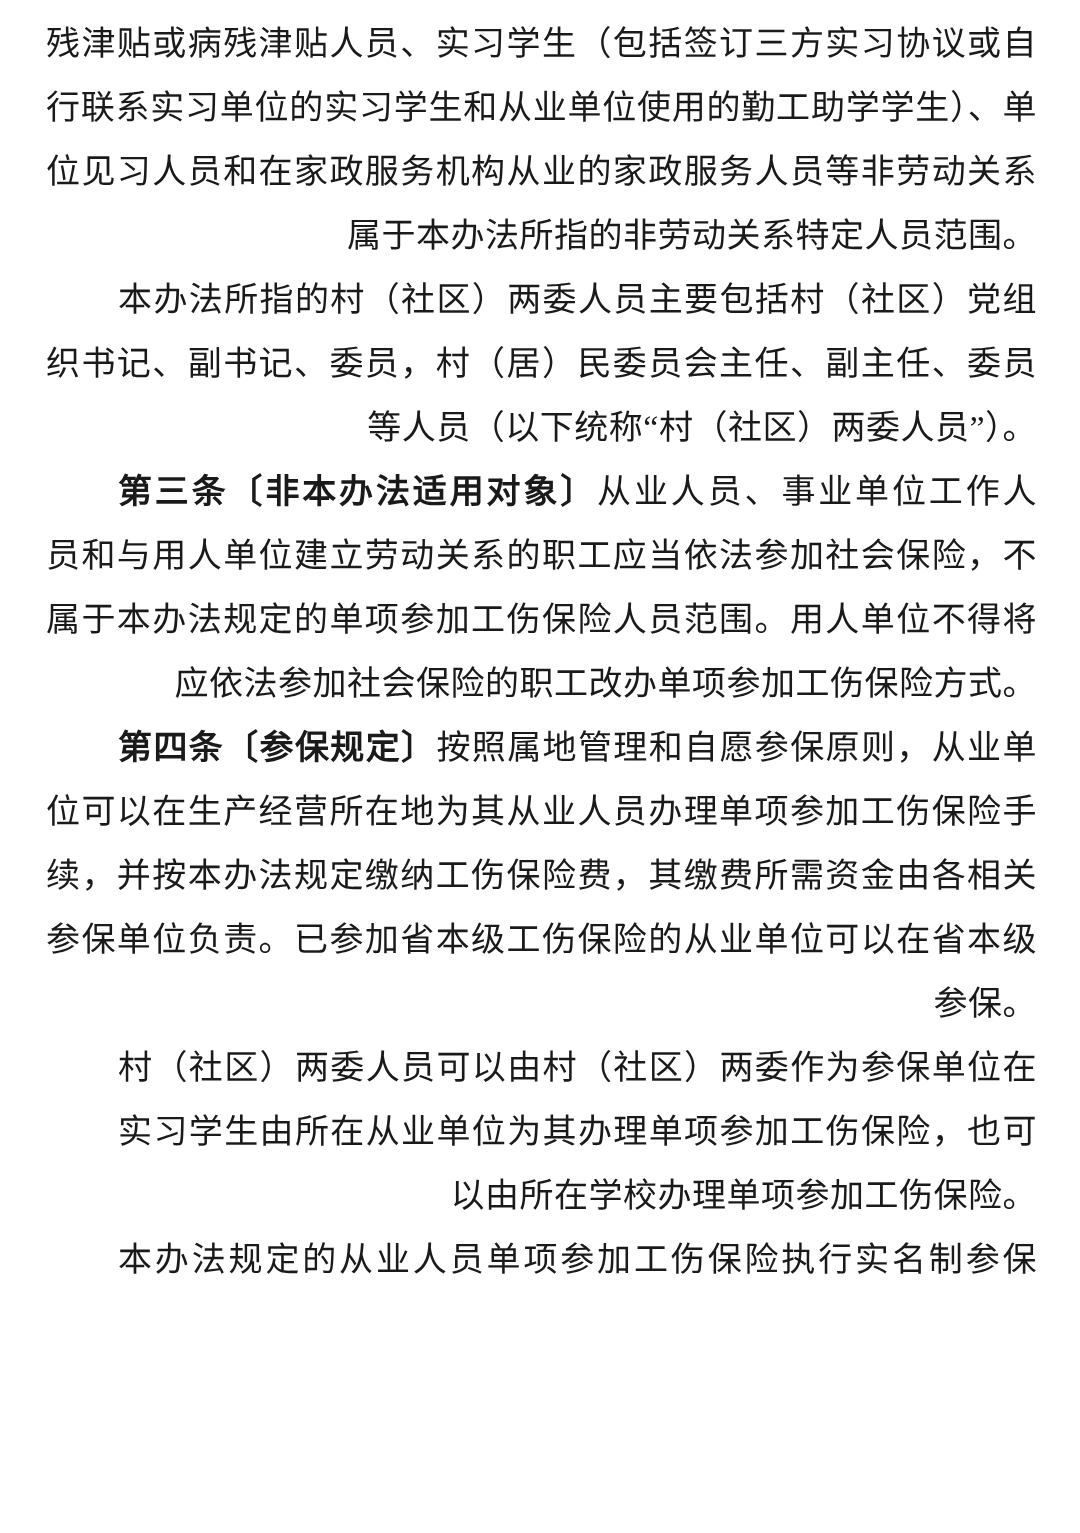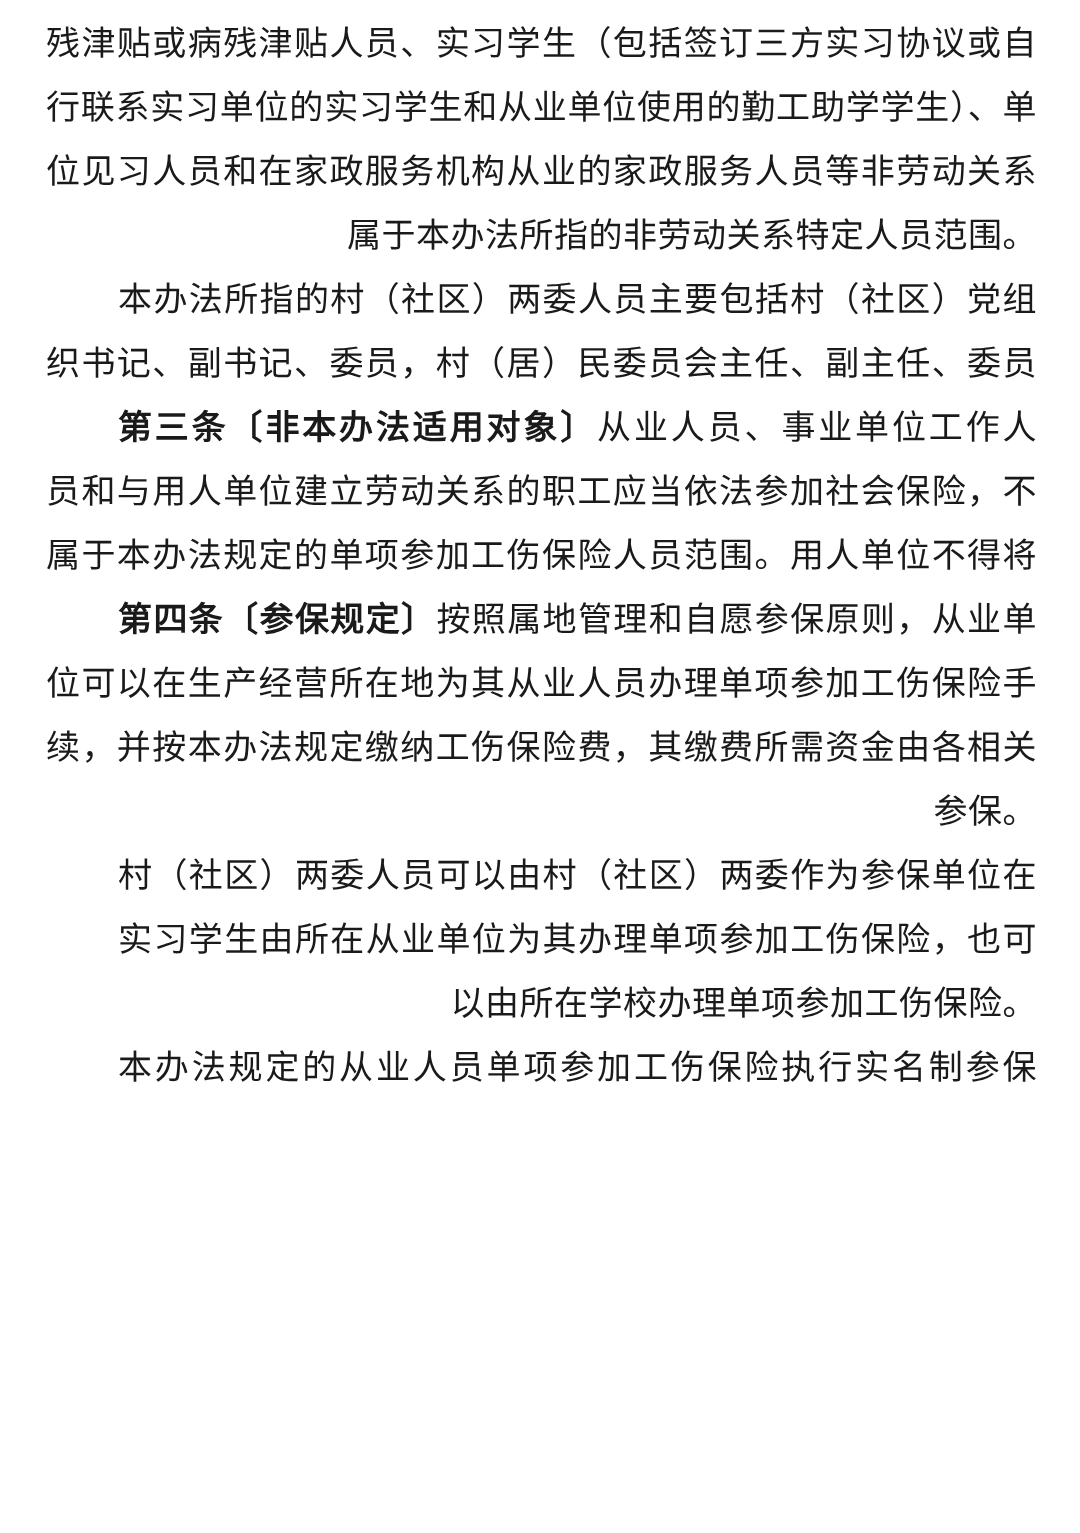--- a/index.html
+++ b/index.html
@@ -47,28 +47,31 @@
 
 <main class="doc-page">
 
   <div class="line full"><span>残津贴或病残津贴人员、实习学生（包括签订三方实习协议或自</span></div>
   <div class="line full"><span>行联系实习单位的实习学生和从业单位使用的勤工助学学生）、单</span></div>
   <div class="line full"><span>位见习人员和在家政服务机构从业的家政服务人员等非劳动关系</span></div>
   <div class="line"><span>属于本办法所指的非劳动关系特定人员范围。</span></div>
 
   <div class="line full indent"><span>本办法所指的村（社区）两委人员主要包括村（社区）党组</span></div>
   <div class="line full"><span>织书记、副书记、委员，村（居）民委员会主任、副主任、委员</span></div>
+  <div class="line"><span>等人员（以下统称“村（社区）两委人员”）。</span></div>
 
   <div class="line full indent"><span class="lead">第三条〔非本办法适用对象〕</span><span>从业人员、事业单位工作人</span></div>
   <div class="line full"><span>员和与用人单位建立劳动关系的职工应当依法参加社会保险，不</span></div>
   <div class="line full"><span>属于本办法规定的单项参加工伤保险人员范围。用人单位不得将</span></div>
+  <div class="line"><span>应依法参加社会保险的职工改办单项参加工伤保险方式。</span></div>
 
   <div class="line full indent"><span class="lead">第四条〔参保规定〕</span><span>按照属地管理和自愿参保原则，从业单</span></div>
   <div class="line full"><span>位可以在生产经营所在地为其从业人员办理单项参加工伤保险手</span></div>
   <div class="line full"><span>续，并按本办法规定缴纳工伤保险费，其缴费所需资金由各相关</span></div>
+  <div class="line full"><span>参保单位负责。已参加省本级工伤保险的从业单位可以在省本级</span></div>
   <div class="line"><span>参保。</span></div>
 
   <div class="line full indent"><span>村（社区）两委人员可以由村（社区）两委作为参保单位在</span></div>
 
   <div class="line full indent"><span>实习学生由所在从业单位为其办理单项参加工伤保险，也可</span></div>
   <div class="line"><span>以由所在学校办理单项参加工伤保险。</span></div>
 
   <div class="line full indent"><span>本办法规定的从业人员单项参加工伤保险执行实名制参保</span></div>
 
 </main>

